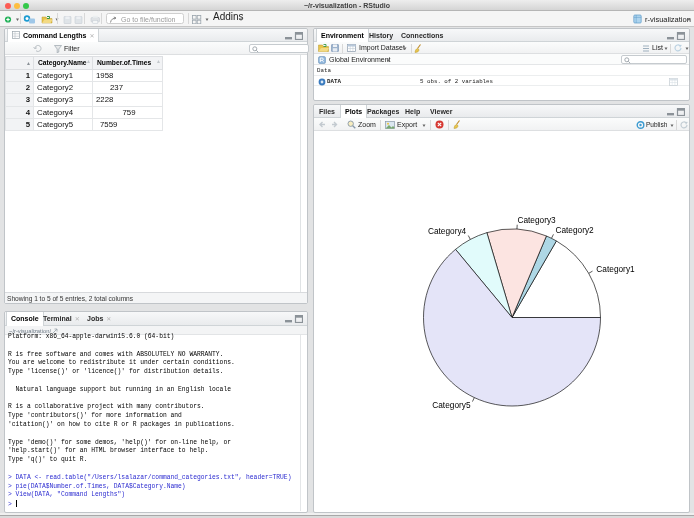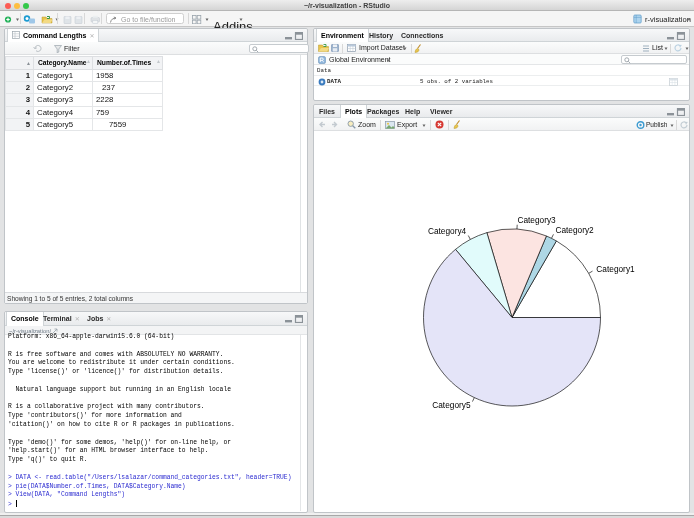--- a/index.html
+++ b/index.html
@@ -83,21 +83,21 @@
   <div class="sep" style="left:188px;"></div>
   <svg class="icon" style="left:192px;top:3.5px;" width="10" height="9" viewBox="0 0 10 9">
     <rect x="0.5" y="0.5" width="3.6" height="3.6" fill="none" stroke="#9aa4ac" stroke-width="0.8"></rect>
     <rect x="5.2" y="0.5" width="3.6" height="3.6" fill="none" stroke="#9aa4ac" stroke-width="0.8"></rect>
     <rect x="0.5" y="5.2" width="3.6" height="3.6" fill="none" stroke="#9aa4ac" stroke-width="0.8"></rect>
     <rect x="5.2" y="5.2" width="3.6" height="3.6" fill="none" stroke="#9aa4ac" stroke-width="0.8"></rect>
   </svg>
   <svg class="icon" style="left:205px;top:7px;" width="5" height="4" viewBox="0 0 5 4">
       <path d="M0.5 0.5 l3 0 l-1.5 2.5 z" fill="#666"></path>
     </svg>
-  <span class="abs" style="left:213px;top:8px;font-size:13px;color:#222;">Addins</span>
+  <span class="abs" style="left:213px;top:0;font-size:10px;color:#222;">Addins</span>
   <svg class="icon" style="left:239px;top:7px;" width="5" height="4" viewBox="0 0 5 4">
       <path d="M0.5 0.5 l3 0 l-1.5 2.5 z" fill="#666"></path>
     </svg>
 
   <svg class="icon" style="left:633px;top:3px;" width="9" height="10" viewBox="0 0 9 10">
     <rect x="0.8" y="1" width="7.4" height="8" rx="1" fill="#aed4ee" stroke="#5d9bc9" stroke-width="0.7"></rect>
     <path d="M0.8 3.4 l7.4 0 M3.2 1 l0 8" stroke="#5d9bc9" stroke-width="0.5" fill="none"></path>
   </svg>
   <span class="abs" style="left:645px;top:4px;font-size:7.5px;color:#222;">r-visualization</span>
   <svg class="icon" style="left:687px;top:7px;" width="5" height="4" viewBox="0 0 5 4">
@@ -143,36 +143,36 @@
       <th style="width:70px;text-align:left;padding-left:4px;color:#000;position:relative;">Number.of.Times<span style="position:absolute;right:1px;top:1px;font-size:5px;color:#c3c8cc;font-weight:normal;">▲</span></th>
     </tr>
     <tr style="height:12.4px;">
           <td style="text-align:right;padding-right:3px;font-weight:bold;background:#f2f3f5;">1</td>
           <td style="padding-left:3px;">Category1</td>
           <td style="padding-left:3px;">1958</td>
         </tr>
     <tr style="height:12.4px;">
           <td style="text-align:right;padding-right:3px;font-weight:bold;background:#f2f3f5;">2</td>
           <td style="padding-left:3px;">Category2</td>
-          <td style="padding-left:9px;">237</td>
+          <td style="padding-left:17px;">237</td>
         </tr>
     <tr style="height:12.4px;">
           <td style="text-align:right;padding-right:3px;font-weight:bold;background:#f2f3f5;">3</td>
           <td style="padding-left:3px;">Category3</td>
           <td style="padding-left:3px;">2228</td>
         </tr>
     <tr style="height:12.4px;">
           <td style="text-align:right;padding-right:3px;font-weight:bold;background:#f2f3f5;">4</td>
           <td style="padding-left:3px;">Category4</td>
-          <td style="padding-left:3px;">759</td>
+          <td style="padding-left:3px;text-align:center;">759</td>
         </tr>
     <tr style="height:12.4px;">
           <td style="text-align:right;padding-right:3px;font-weight:bold;background:#f2f3f5;">5</td>
           <td style="padding-left:3px;">Category5</td>
-          <td style="padding-left:16px;">7559</td>
+          <td style="padding-left:7px;">7559</td>
         </tr>
   </tbody>
     </table>
   <div class="abs" style="left:295px;top:26px;bottom:11px;width:1px;background:#e0e3e5;"></div>
 
   <div class="abs" style="left:0;bottom:0;right:0;height:11px;background:#f4f5f6;border-top:1px solid #d8dadd;">
     <span class="abs" style="left:2px;top:2px;font-size:6.6px;color:#333;">Showing 1 to 5 of 5 entries, 2 total columns</span>
   </div>
 </div>
 

